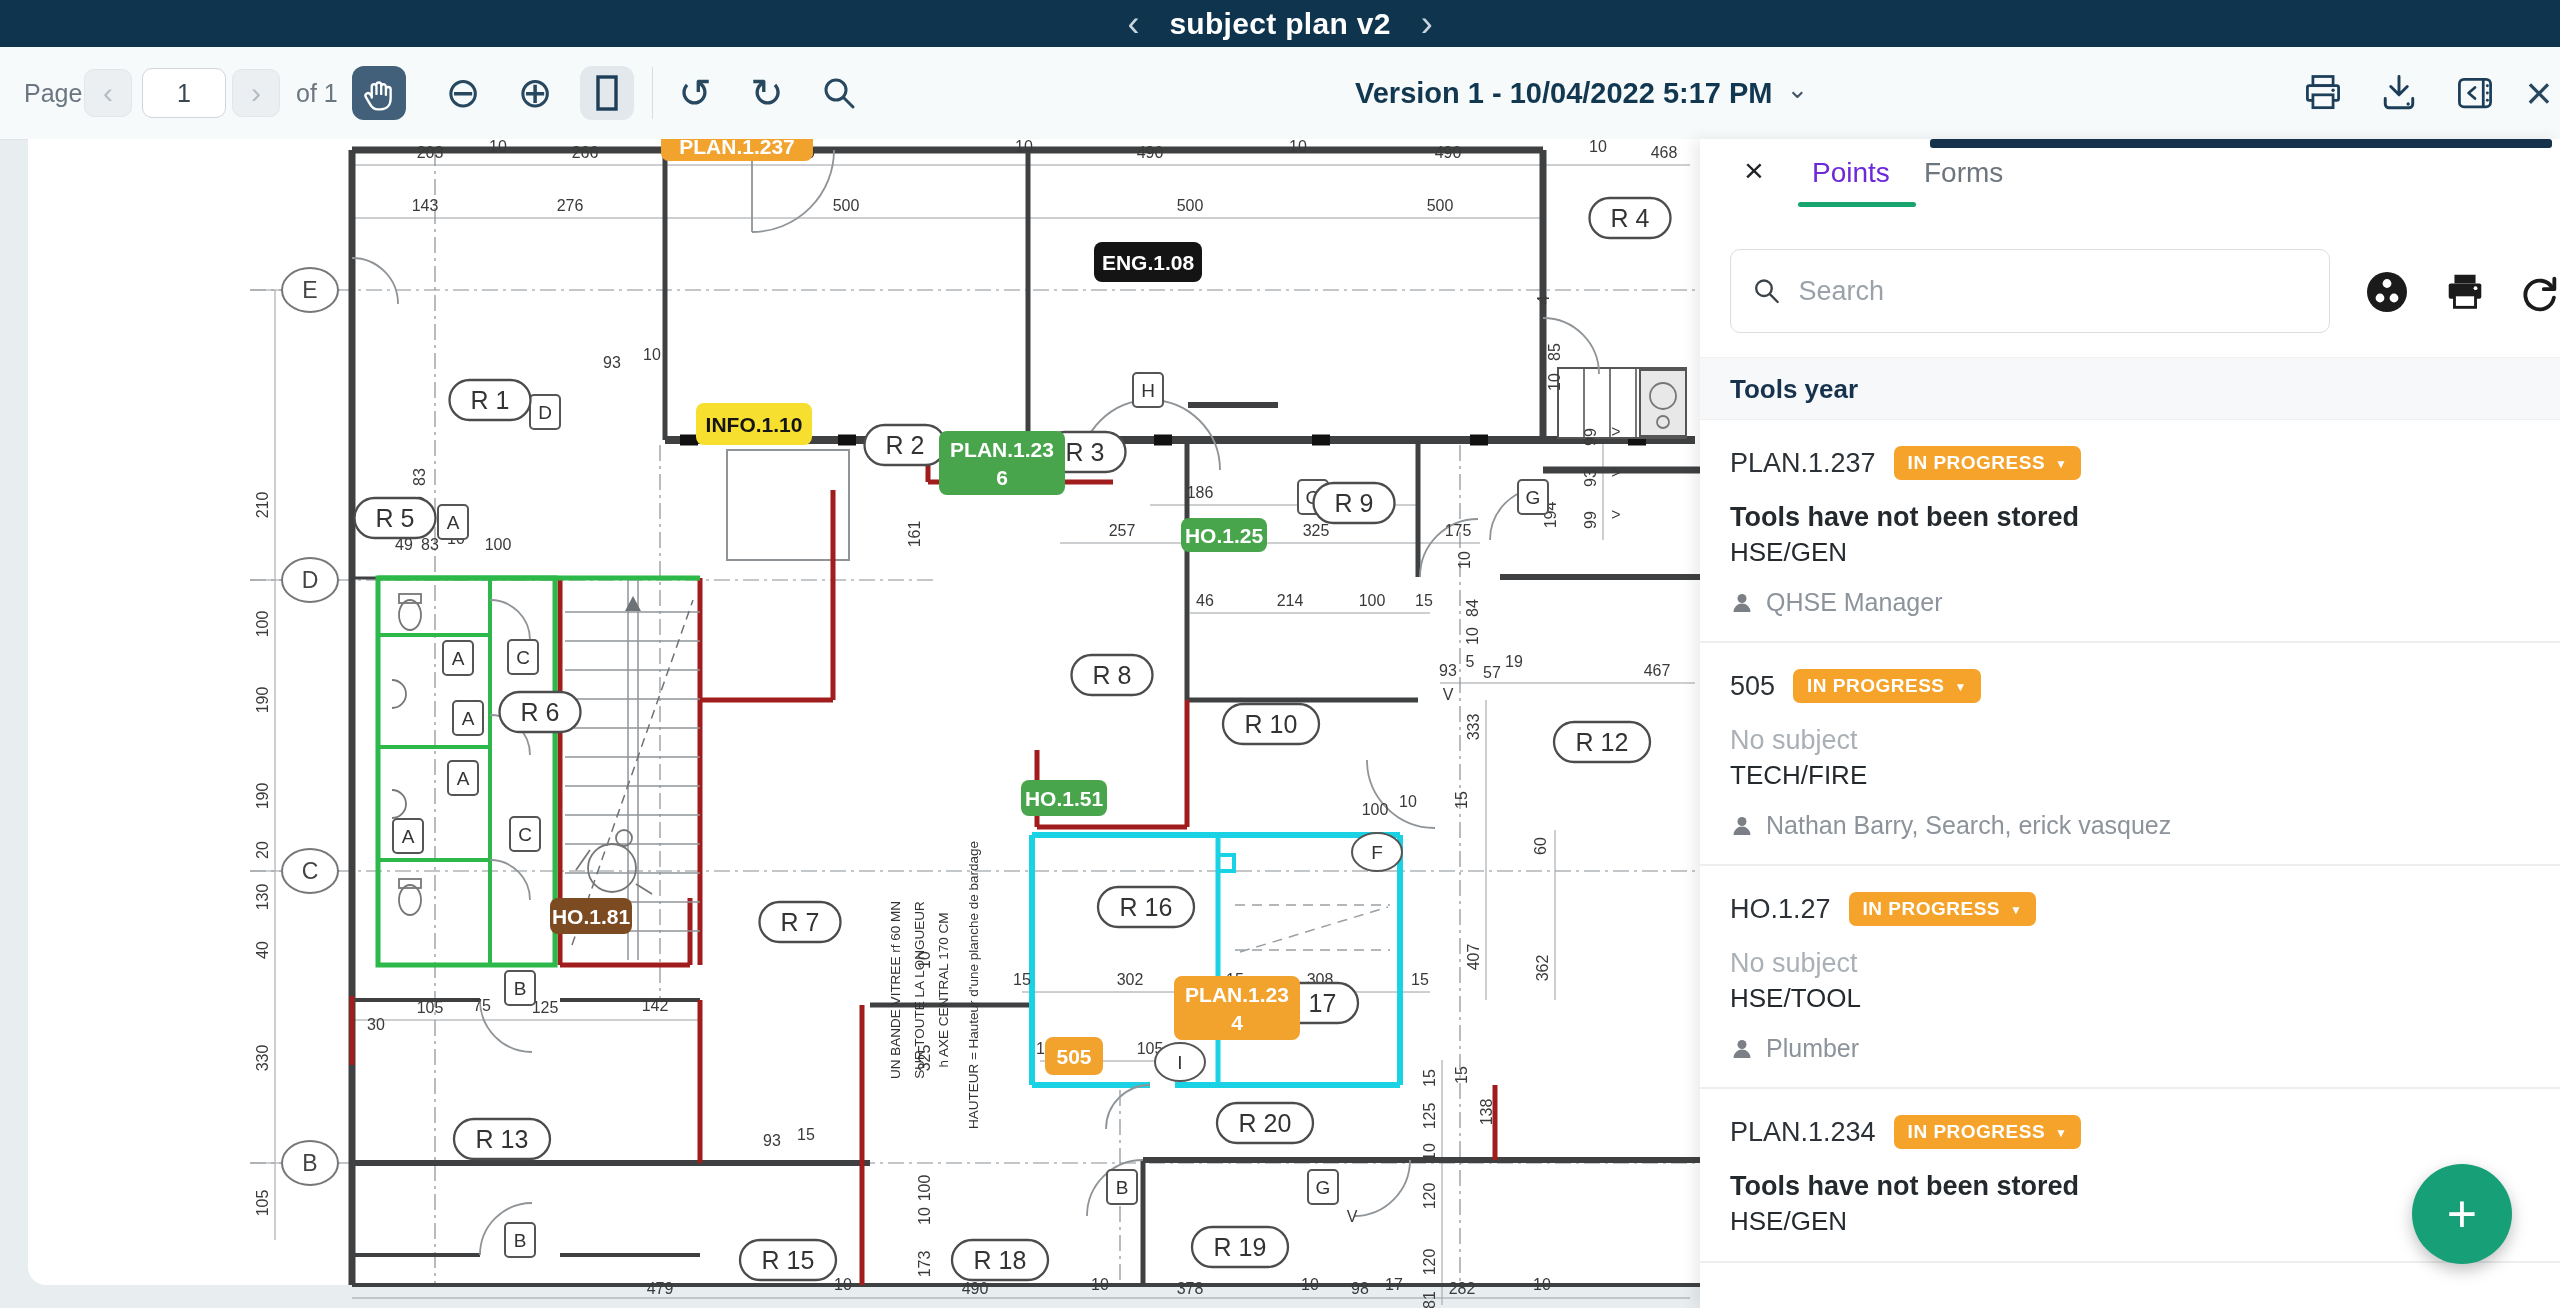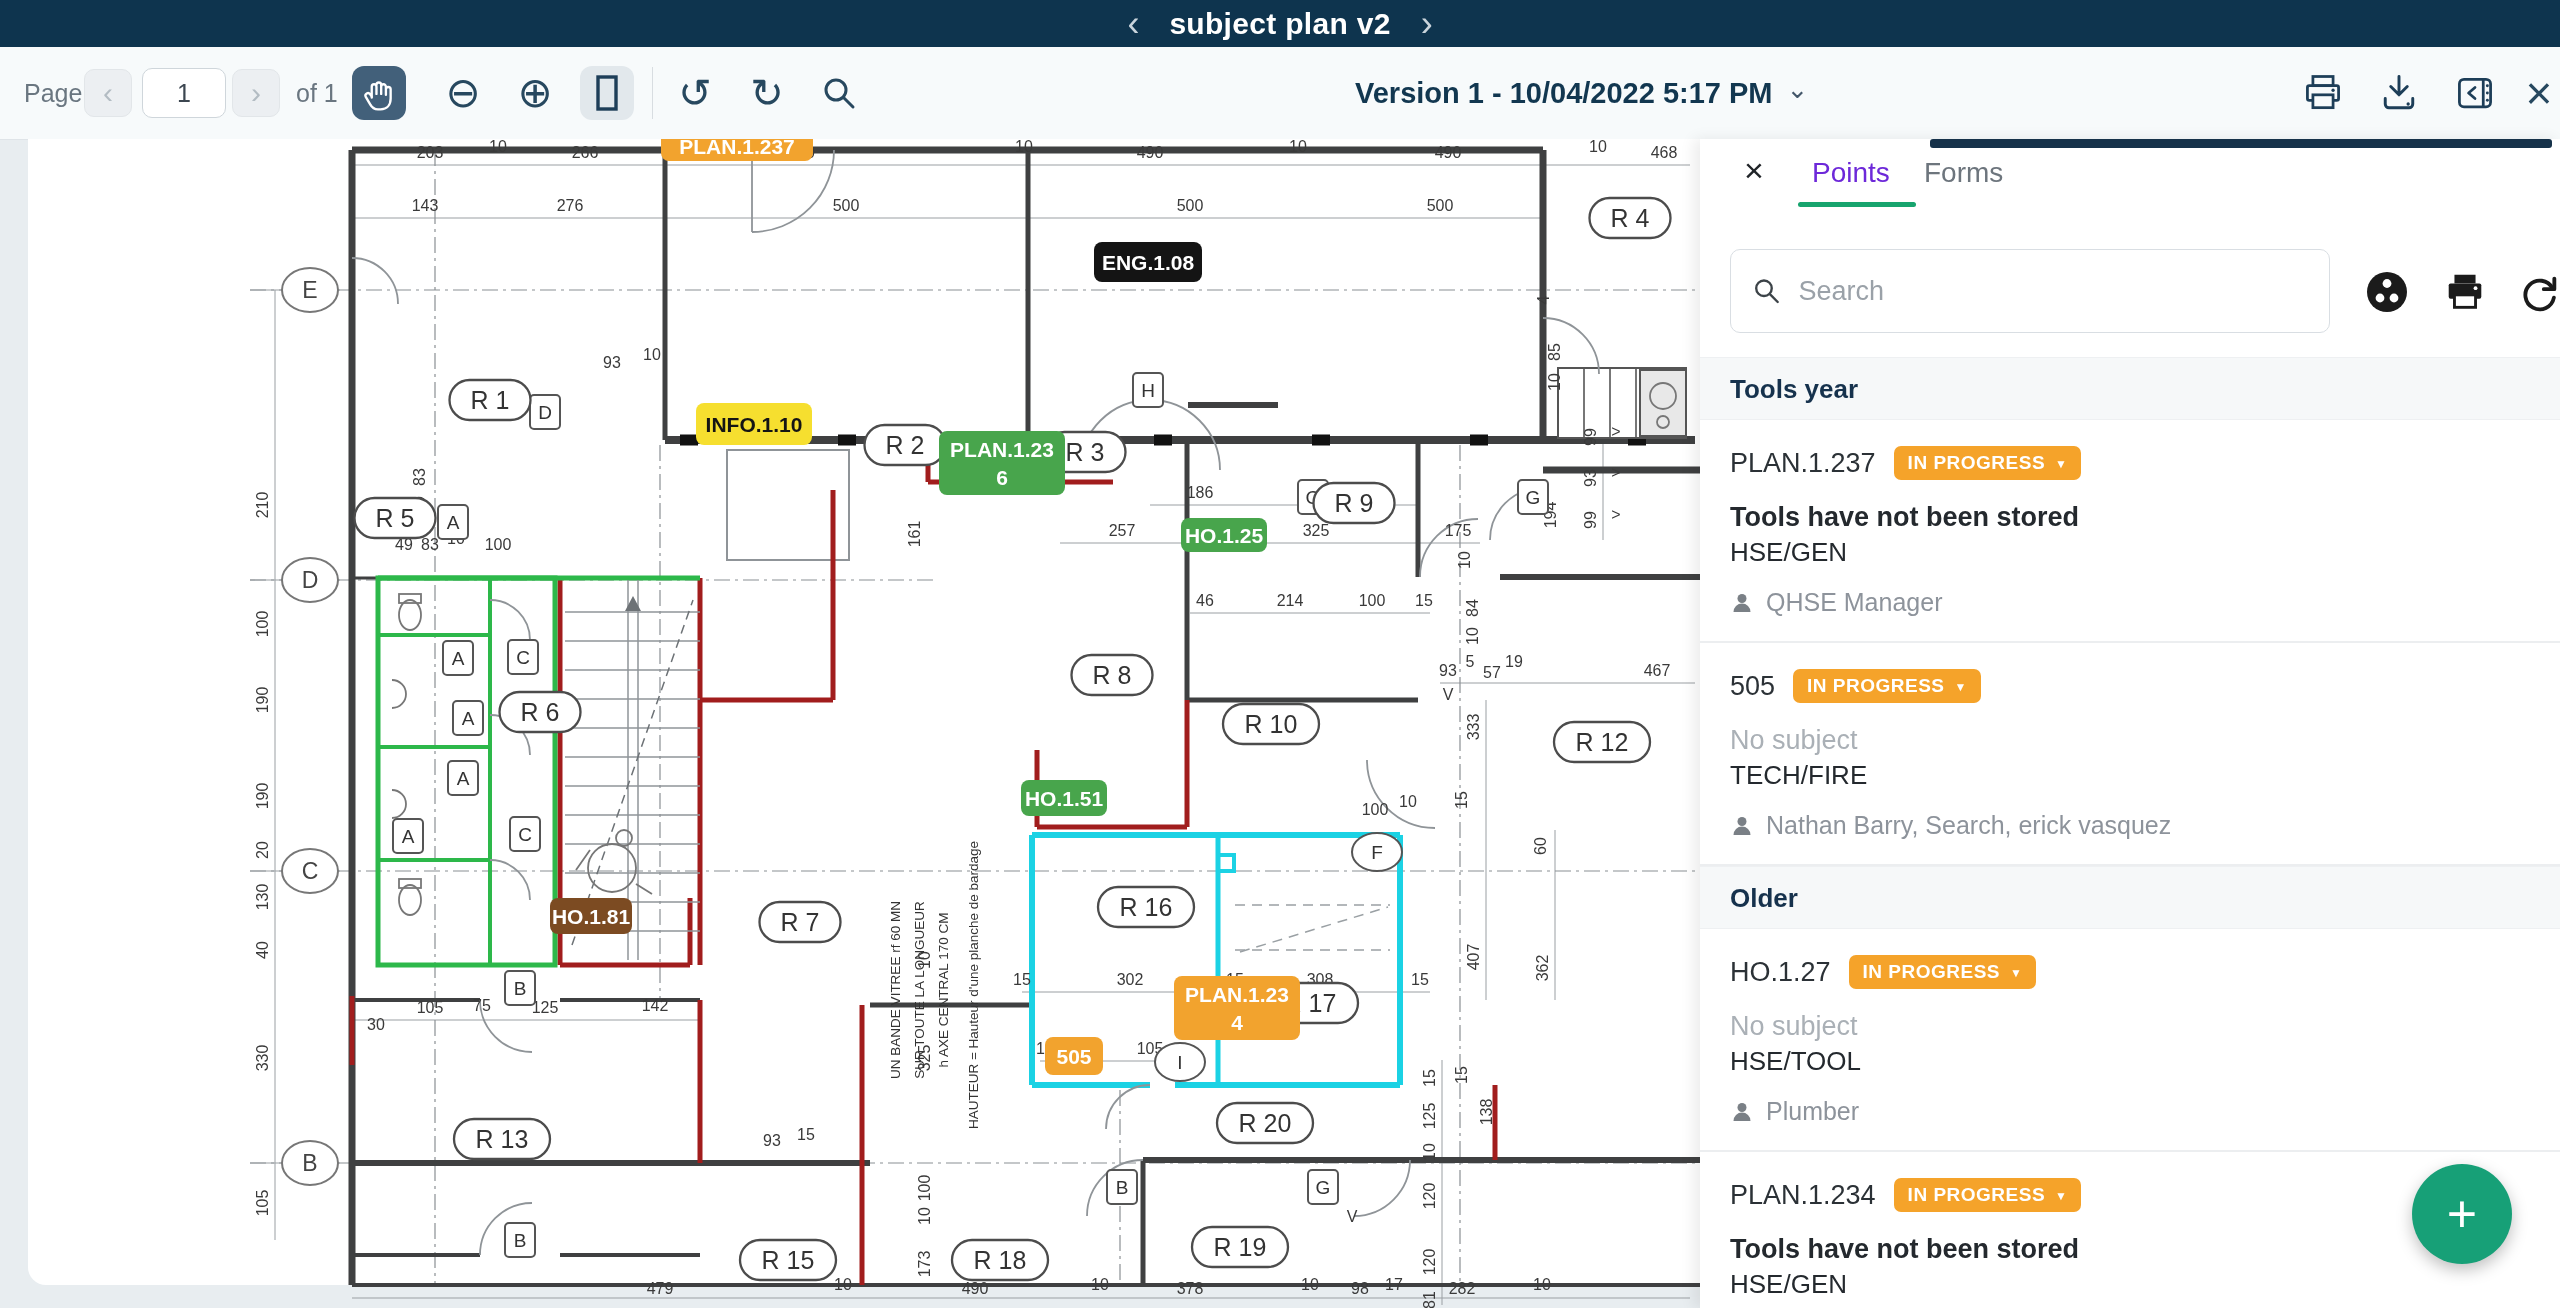--- a/index.html
+++ b/index.html
@@ -734,21 +734,20 @@
           <div class="psub muted">No subject</div>
           <div class="pcat">TECH/FIRE</div>
           <div class="pass">
             <svg width="24" height="24" viewBox="0 0 24 24">
               <circle cx="12" cy="7.5" r="4.5" fill="#7a8086"></circle>
               <path d="M3.5 21 a8.5 8.5 0 0 1 17 0 z" fill="#7a8086"></path>
             </svg>
             <span>Nathan Barry, Search, erick vasquez</span>
           </div>
         </div>
-        <div class="sechead">Older</div>
         <div class="pitem">
           <div class="pidrow">
             <span class="pid">HO.1.27</span>
             <span class="badge">
               <span>IN PROGRESS</span>
               <span class="tri">▼</span>
             </span>
           </div>
           <div class="psub muted">No subject</div>
           <div class="pcat">HSE/TOOL</div>

